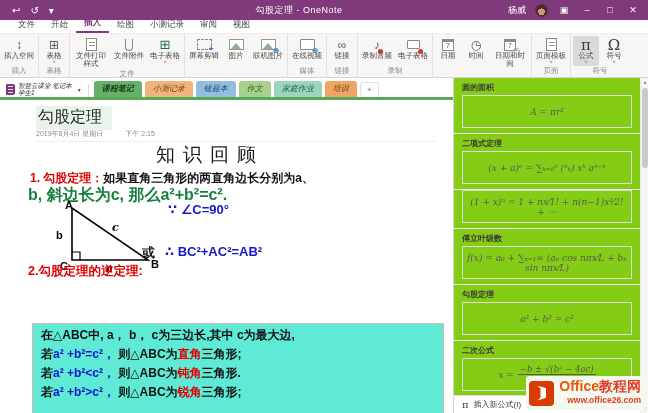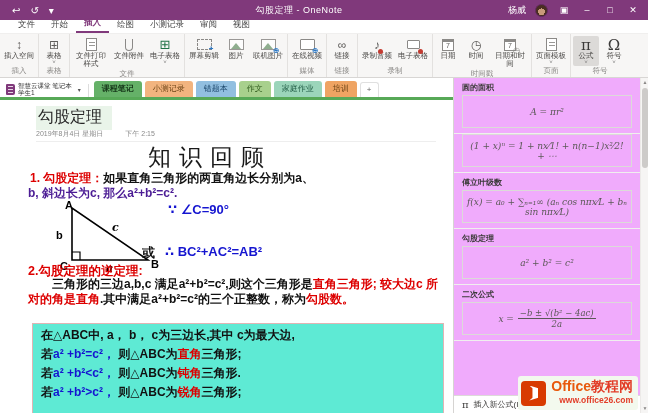--- a/index.html
+++ b/index.html
@@ -41,66 +41,66 @@
   .dashrect { width:15px; height:11px; border:1px dashed #8b8987; position:relative; }
   .dashrect::after { content:"+"; position:absolute; right:-3px; bottom:-4px; color:#2b78c6; font-size:8px; font-weight:bold; }
   .pic { width:15px; height:11px; border:1px solid #9a9896; position:relative; background:#fdfdfd; }
   .pic::after { content:""; position:absolute; left:1px; bottom:0; border-left:5px solid transparent; border-right:5px solid transparent; border-bottom:6px solid #8fae8f; }
   .badge { position:absolute; right:-4px; bottom:-3px; color:#2b78c6; font-size:8px; font-weight:bold; background:transparent; }
   .cam { width:13px; height:9px; border:1px solid #8b8987; border-radius:1px; position:relative; background:#fff; }
   .recdot::before { content:""; position:absolute; right:-3px; bottom:-2px; width:5px; height:5px; border-radius:50%; background:#c43b31; }
   .cal { width:12px; height:12px; border:1px solid #8b8987; border-top:3px solid #8b8987; font-size:7px; color:#5f5d5b; display:flex; align-items:center; justify-content:center; background:#fff; }
 
   
-  .navrow { position:absolute; left:0; top:78px; width:453px; height:19px; background:#fff; display:flex; align-items:flex-end; }
+  .navrow { position:absolute; left:0; top:78px; width:453px; height:19px; background:#fff; display:flex; align-items:flex-end;font-style:italic; }
   .nbsel { display:flex; align-items:center; gap:3px; padding:0 4px 1px 6px; }
   .nbicon { width:9px; height:11px; background:#80397B; border-radius:1px 2px 2px 1px; position:relative; }
   .nbicon::after { content:""; position:absolute; left:2px; top:2px; right:2px; height:7px; background:repeating-linear-gradient(#fff 0 1px, transparent 1px 3px); opacity:.8; }
   .nbtext { font-size:6.5px; color:#333; line-height:7px; }
   .nbcaret { font-size:6px; color:#555; margin:0 3px; }
   .nbsep { width:1px; height:13px; background:#ddd; margin-right:5px; }
   .stabs { display:flex; align-items:flex-end; gap:3px; }
   .stab { font-size:8px; padding:2px 8px 3px; border-radius:3px 3px 0 0; white-space:nowrap; }
   .stab.add { background:#fff; border:1px solid #e0e0e0; border-bottom:none; color:#666; padding:2px 6px 3px; }
   .greenline { position:absolute; left:0; top:97px; width:453px; height:3px; background:#57a957; }
 
   
   .content { position:absolute; left:0; top:100px; width:453px; height:313px; background:#fff; overflow:hidden; }
   .ptitle { position:absolute; left:36px; top:6px; font-size:16px; color:#262626; background:#e9f4e9; padding:1px 10px 2px 2px; }
   .pdate { position:absolute; left:36px; top:29px; width:400px; font-size:7px; color:#8a8a8a; border-bottom:1px solid #eee; padding-bottom:2px; display:flex; gap:22px; }
   .slide { position:absolute; left:0; top:42px; width:453px; }
-  .kh { text-align:center; width:420px; font-family:"DejaVu Serif",serif; font-size:23px; color:#1a1a1a; letter-spacing:8px; }
+  .kh { text-align:center; width:420px; font-family:"DejaVu Serif",serif; font-size:19px; color:#1a1a1a; letter-spacing:8px; }
   .p1 { position:absolute; left:30px; top:28px; font-size:12px; font-weight:bold; color:#111; white-space:nowrap; }
-  .p2 { position:absolute; left:28px; top:43px; font-size:12px; font-weight:bold; color:#4c1d95; }
+  .p2 { position:absolute; left:28px; top:43px; font-size:16px; font-weight:bold; color:#15803d; }
   .red { color:#dd0000; }
   .blue { color:#1515d0; }
   .tri { position:absolute; left:38px; top:56px; }
   .because { position:absolute; left:168px; top:60px; font-size:13px; font-weight:bold; }
   .soline { position:absolute; left:142px; top:102px; font-size:13px; font-weight:bold; display:flex; gap:10px; }
   .h2red { position:absolute; left:28px; top:121px; font-size:12.5px; font-weight:bold; }
   .p3 { position:absolute; left:28px; top:135px; width:418px; font-size:12px; font-weight:bold; color:#111; line-height:14.5px; text-indent:2em; }
   .rbox { position:absolute; left:32px; top:181px; width:412px; border:1px solid #e0b4b4; padding:2px 8px 16px; font-size:12px; font-weight:bold; color:#111; line-height:19px; background:#5eead4; }
 
   
-  .eqpane { position:absolute; left:453px; top:78px; width:195px; height:335px; background:#f0abfc; border-left:1px solid #d6d4d2; }
+  .eqpane { position:absolute; left:453px; top:78px; width:195px; height:335px; background:#84cc16; border-left:1px solid #d6d4d2; }
   .eqlist { position:absolute; left:0; top:0; right:8px; bottom:18px; overflow:hidden; }
   .eqsec { border-bottom:1px solid #f0efee; }
   .eqlabel { font-size:8px; font-weight:bold; color:#3b3a39; padding:4px 8px 2px; }
   .eqbox { margin:0 8px 5px; border:1px solid #dcdad8; height:33px; display:flex; align-items:center; justify-content:center;
            font-family:"DejaVu Serif",serif; font-style:italic; font-size:9px; color:#5a5856; text-align:center; padding:0 3px; }
   .frac { display:inline-flex; flex-direction:column; align-items:center; margin-left:4px; font-size:8.5px; line-height:10px; }
   .frac .num { border-bottom:1px solid #5a5856; padding:0 2px; }
   .insertrow { position:absolute; left:0; bottom:0; right:8px; height:18px; border-top:1px solid #dcdad8; display:flex; align-items:center; gap:5px; padding-left:8px; font-size:8px; color:#3b3a39; background:#fff; }
   .insertrow .pi { font-family:"DejaVu Serif",serif; font-size:10px; }
   .vscroll { position:absolute; right:0; top:0; width:8px; height:335px; background:#f6f5f4; border-left:1px solid #eceae8; }
   .sarrow { position:absolute; left:0; width:8px; height:9px; font-size:5px; color:#8a8886; text-align:center; line-height:9px; }
   .sthumb { position:absolute; left:1px; top:10px; width:6px; height:80px; background:#cdcbc9; border-radius:3px; }
 
   
-  .wm { position:absolute; right:10px; bottom:3px; display:flex; align-items:center; gap:5px; background:#f3f9ee; padding:3px 5px 3px 3px; border-radius:3px; }
+  .wm { position:absolute; right:2px; bottom:3px; display:flex; align-items:center; gap:5px; background:#f3f9ee; padding:3px 5px 3px 3px; border-radius:3px; }
   .wmlogo { width:25px; height:25px; background:#d83b01; border-radius:4px; position:relative; }
   .wmlogo::after { content:""; position:absolute; left:8px; top:5px; width:9px; height:15px; background:#fff; clip-path:polygon(0 0, 100% 18%, 100% 82%, 0 100%, 35% 82%, 35% 18%); }
   .wmtext { display:flex; flex-direction:column; align-items:flex-end; line-height:14px; }
   .wmbrand { font-size:14px; font-weight:bold; }
   .wmbrand .o1 { color:#e8590c; } .wmbrand .o2 { color:#e23d28; }
   .wmurl { font-size:8.5px; font-weight:bold; color:#e23d28; }
 </style>
 </head>
 <body>
 
@@ -247,21 +247,20 @@
           <span class="rtext">时间</span>
         </div>
         <div class="rbtn">
           <span class="ricon">
               <span class="cal">7</span>
               <span class="badge" style="color:#8b8987;">◷</span>
             </span>
           <span class="rtext">日期和时间</span>
         </div>
       </div>
-      <div class="rlabel">时间戳</div>
     </div>
     <div class="rgroup">
       <div class="rbtns">
         <div class="rbtn">
           <span class="ricon">
               <span class="doc"></span>
             </span>
           <span class="rtext">页面模板</span>
           <span class="rcaret">˅</span>
         </div>
@@ -331,36 +330,39 @@
         <text x="74" y="33" font-size="11" font-weight="bold" font-style="italic" font-family="DejaVu Serif,serif">c</text>
       </svg>
 
       <div class="because blue">∵ ∠C=90°</div>
       <div class="soline">
         <span style="color:#111;">或</span>
         <span class="blue">∴ BC²+AC²=AB²</span>
       </div>
 
       <div class="h2red red">2.勾股定理的逆定理:</div>
-      <p class="p3"><span>三角形的三边a,b,c 满足a²+b²=c²,则这个三角形是</span><span class="red">直角三角形; 较大边c 所对的角是直角</span><span>.其中满足a²+b²=c²的三个正整数，称为</span><span class="red">勾股数。</span></p>
 
       <div class="rbox">
         <div>在△ABC中, a， b， c为三边长,其中 c为最大边,</div>
         <div><span>若</span><span class="blue">a² +b²=c²，</span><span> 则△ABC为</span><span class="red">直角</span><span>三角形;</span></div>
         <div><span>若</span><span class="blue">a² +b²&lt;c²，</span><span> 则△ABC为</span><span class="red">钝角</span><span>三角形.</span></div>
         <div><span>若</span><span class="blue">a² +b²&gt;c²，</span><span> 则△ABC为</span><span class="red">锐角</span><span>三角形;</span></div>
       </div>
     </div>
   </div>
 
   <div class="eqpane">
     <div class="eqlist">
       <div class="eqsec">
         <div class="eqlabel">圆的面积</div>
         <div class="eqbox">A = πr²</div>
+      </div>
+      <div class="eqsec">
+        <div class="eqlabel">二项式定理</div>
+        <div class="eqbox">(x + a)ⁿ = ∑ₖ₌₀ⁿ (ⁿₖ) xᵏ aⁿ⁻ᵏ</div>
       </div>
       <div class="eqsec">
         <div class="eqbox">(1 + x)ⁿ = 1 + nx⁄1! + n(n−1)x²⁄2! + ⋯</div>
       </div>
       <div class="eqsec">
         <div class="eqlabel">傅立叶级数</div>
         <div class="eqbox">f(x) = a₀ + ∑ₙ₌₁∞ (aₙ cos nπx⁄L + bₙ sin nπx⁄L)</div>
       </div>
       <div class="eqsec">
         <div class="eqlabel">勾股定理</div>

